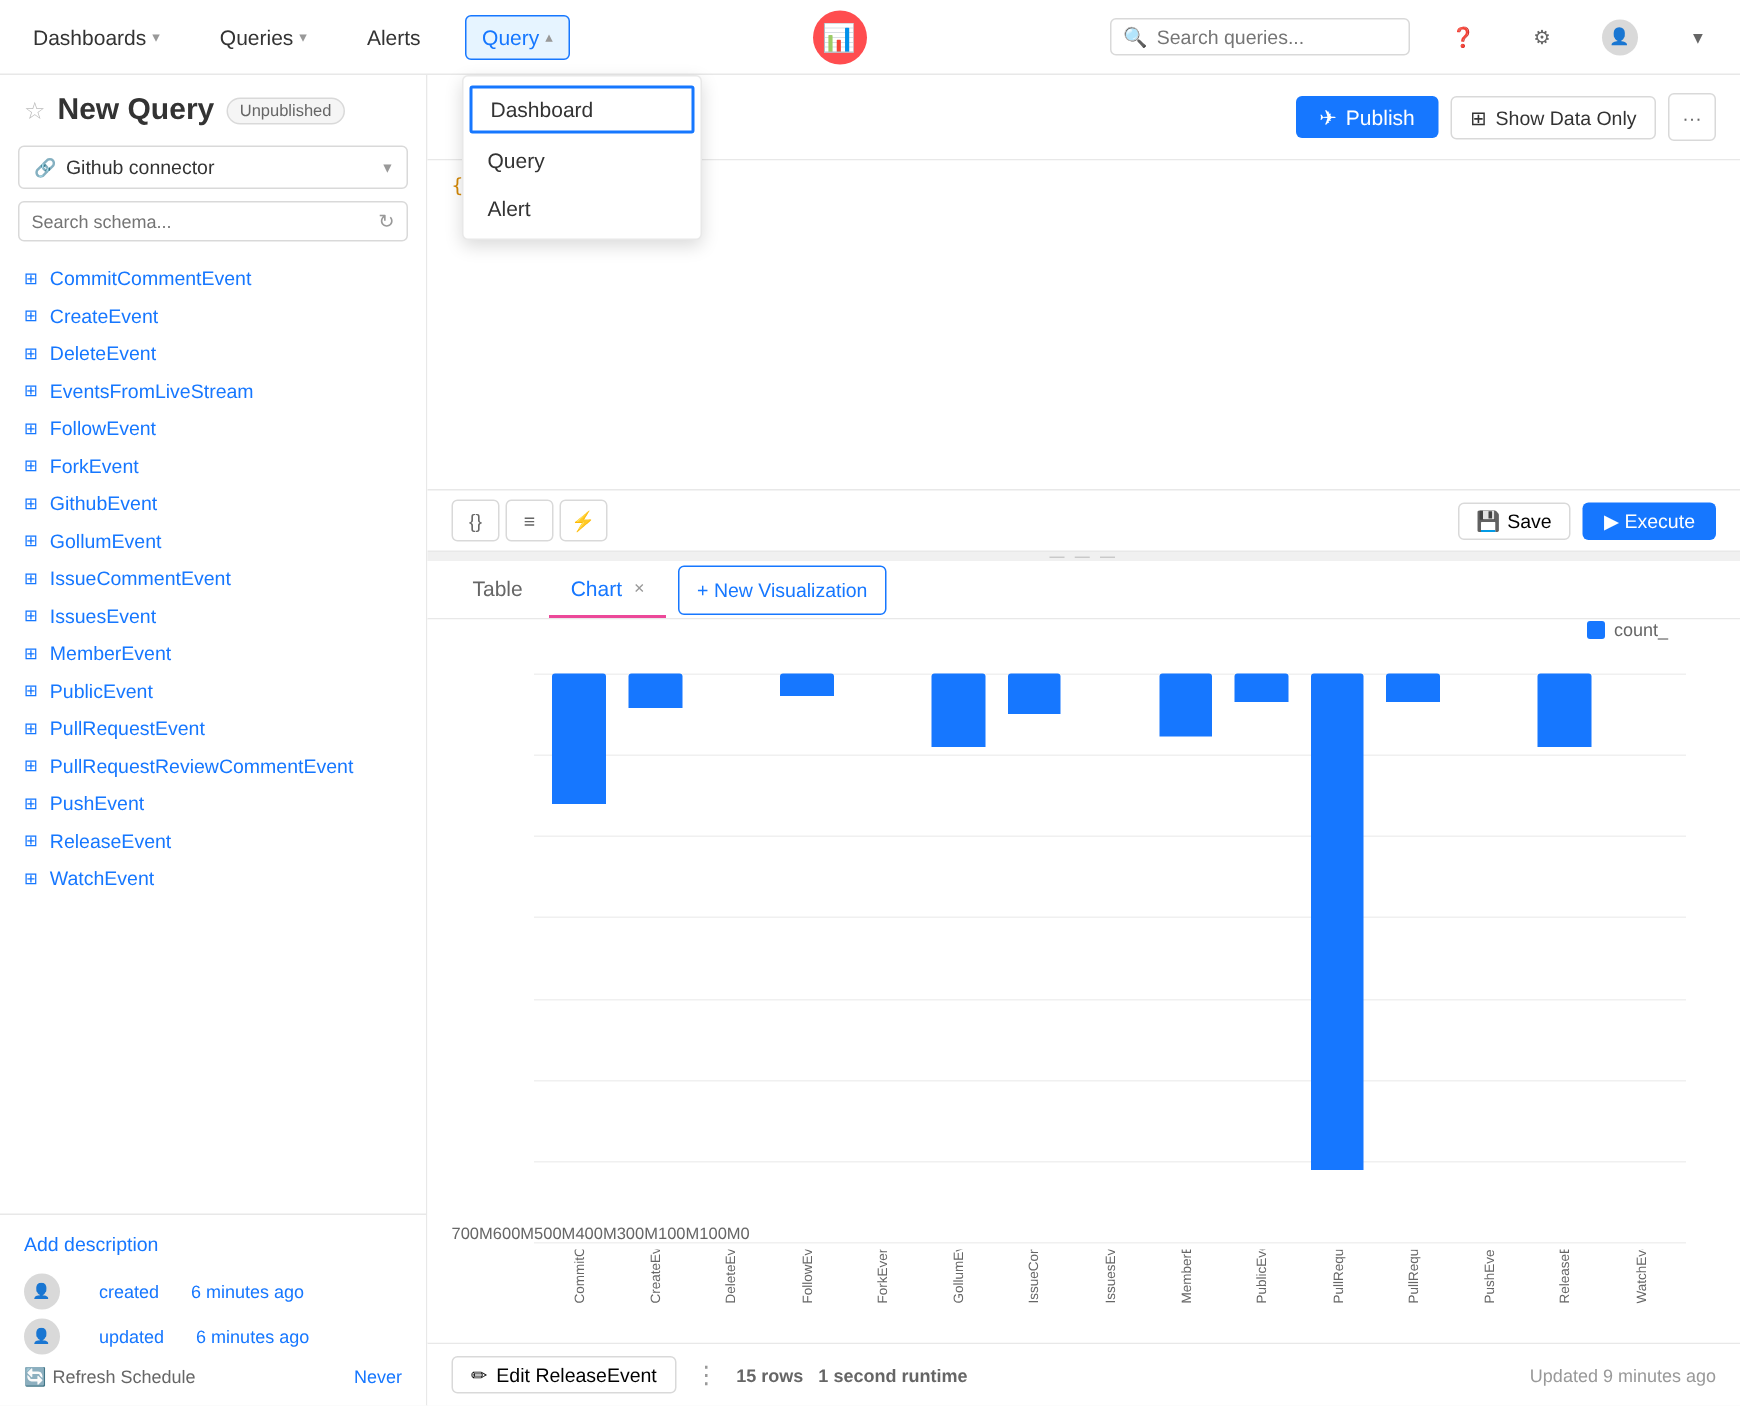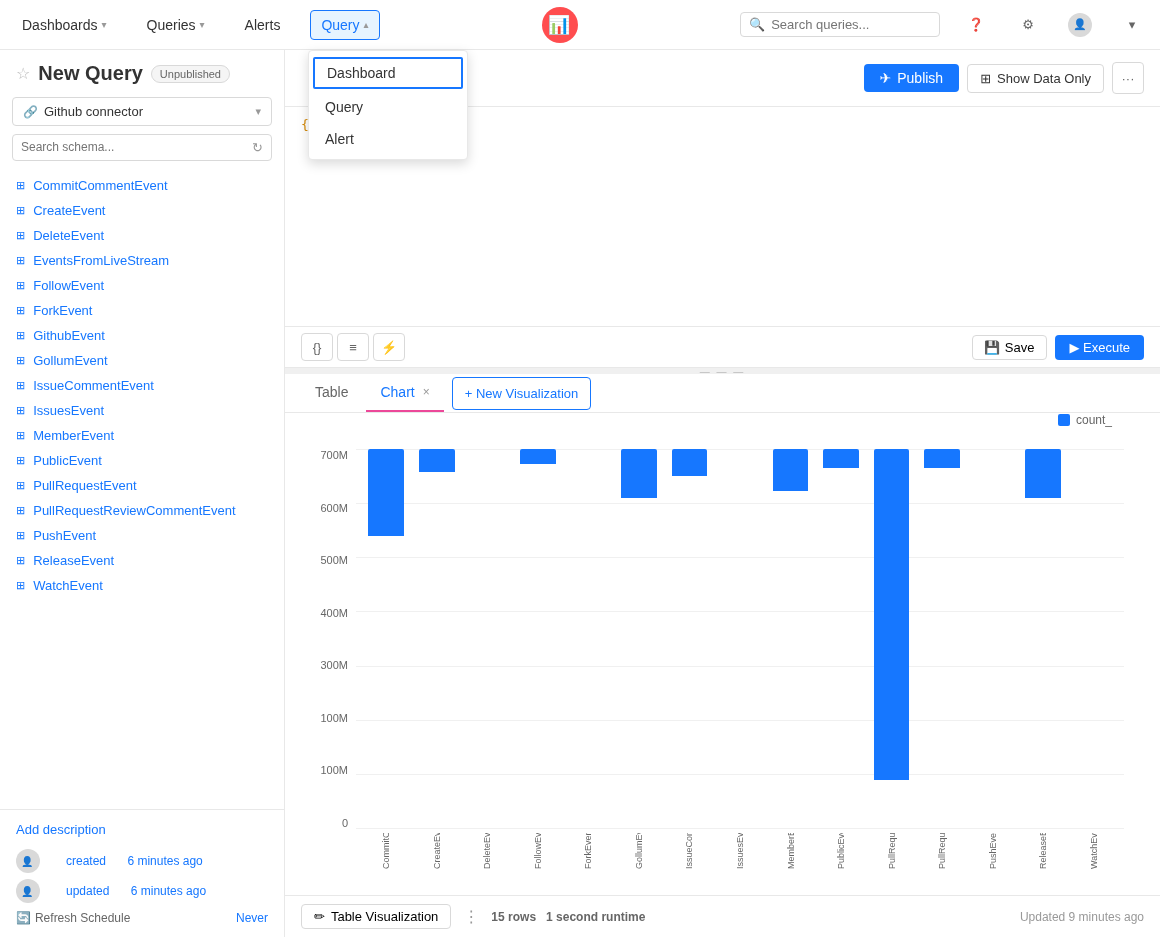--- a/index.html
+++ b/index.html
@@ -47,21 +47,21 @@
       font-size: 11px; padding: 2px 8px; border-radius: 10px;
     }
     .connector-select {
       margin: 0 12px 8px; display: flex; align-items: center; gap: 6px;
       border: 1px solid #d9d9d9; border-radius: 4px; padding: 6px 10px; cursor: pointer;
       background: #fff;
     }
     .connector-icon { color: #52c41a; font-size: 12px; }
     .connector-name { flex: 1; font-size: 13px; }
     .schema-search {
-      margin: 0 12px 8px; display: flex; align-items: flex-start; gap: 6px;
+      margin: 0 12px 8px; display: flex; align-items: center; gap: 6px;
       border: 1px solid #d9d9d9; border-radius: 4px; padding: 5px 8px;
     }
     .schema-search input { border: none; outline: none; font-size: 12px; flex: 1; color: #999; }
     .refresh-btn { color: #999; cursor: pointer; font-size: 13px; }
     .schema-list { overflow-y: auto; flex: 1; padding: 4px 0; }
     .schema-item {
       display: flex; align-items: center; gap: 8px; padding: 5px 16px;
       cursor: pointer; font-size: 13px; color: #1677ff;
     }
     .schema-item-icon { font-size: 11px; color: #1677ff; }
@@ -159,21 +159,21 @@
     
     .chart-area { flex: 1; overflow: hidden; position: relative; background: #fff; padding: 16px; }
     .chart-legend {
       position: absolute; top: 0; right: 48px; display: flex; align-items: center; gap: 6px;
       font-size: 12px; color: #666;
     }
     .legend-color {
       width: 12px; height: 12px; background: #1677ff; border-radius: 2px;
     }
     .y-axis {
-      display: flex; flex-direction: column; justify-content: space-between;
+      display: flex; flex-direction: row; justify-content: space-between;
       align-items: flex-end; padding-right: 8px; width: 55px; padding-bottom: 40px;
     }
     .y-label { font-size: 11px; color: #666; }
     .chart-body { flex: 1; position: relative; }
     .chart-grid {
       position: absolute; top: 0; left: 0; right: 0; bottom: 40px;
       display: flex; flex-direction: column; justify-content: space-between;
     }
     .grid-line {
       border-top: 1px solid #f0f0f0; width: 100%;
@@ -582,21 +582,21 @@
                 <span class="x-label-text">WatchEvent</span>
               </div>
             </div>
         </div>
       </div>
     </div>
 
     <div class="results-footer">
       <button class="edit-viz-btn">
         <span>✏</span>
-        <span>Table Visualization</span>
+        <span>Edit ReleaseEvent</span>
       </button>
       <span class="footer-more">⋮</span>
       <span class="footer-info">
         <span>15 rows</span>
         &nbsp;
         <span>1 second runtime</span>
       </span>
       <div class="footer-right">Updated 9 minutes ago</div>
     </div>
 

